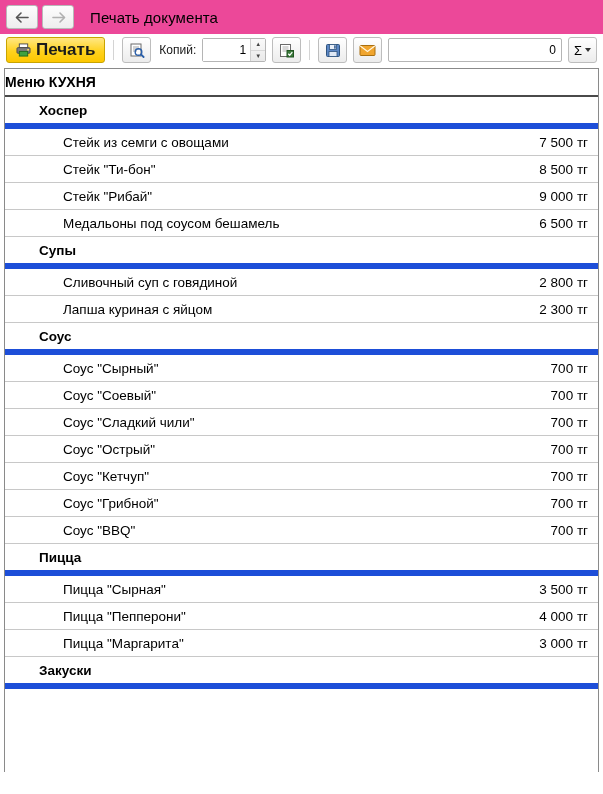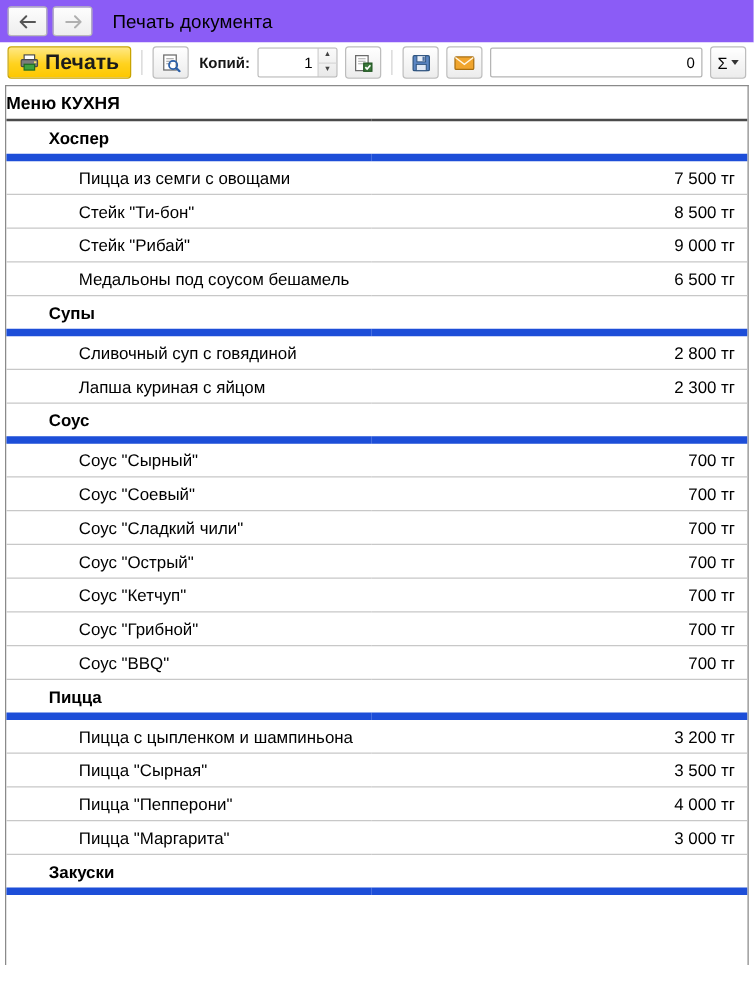--- a/index.html
+++ b/index.html
@@ -15,21 +15,21 @@
     color: #000;
     overflow: hidden;
   }
 
   
   .titlebar {
     display: flex;
     align-items: center;
     height: 34px;
     padding: 0 0 0 6px;
-    background: #8b5cf6;
+    background: #ec4899;
   }
   .navbtns {
     display: flex;
     gap: 4px;
     margin-right: 16px;
   }
   .navbtn {
     width: 30px;
     height: 22px;
     border: 1px solid #b9b9b9;
@@ -87,21 +87,20 @@
     width: 1px;
     height: 20px;
     background: #d4d4d4;
     margin: 0 2px;
   }
   .tb-label {
     font-size: 12px;
     color: #161616;
     white-space: nowrap;
     margin-left: 2px;
-    font-weight: bold;
   }
   .spin-wrap {
     display: flex;
     align-items: stretch;
     height: 22px;
     border: 1px solid #b5b5b5;
     background: #fff;
     border-radius: 2px;
   }
   .spin-input {
@@ -301,21 +300,21 @@
       <tr class="top">
         <td class="c-name" colspan="2" style="font-weight:bold;font-size:14px;">Меню КУХНЯ</td>
         <td class="c-tail"></td>
       </tr>
     <tr class="group">
           <td class="c-name lvl1">Хоспер</td>
           <td class="c-price"></td>
           <td class="c-tail"></td>
         </tr>
         <tr class="item">
-          <td class="c-name lvl2">Пицца из семги с овощами</td>
+          <td class="c-name lvl2">Стейк из семги с овощами</td>
           <td class="c-price">7 500 тг</td>
           <td class="c-tail"></td>
         </tr>
         <tr class="item">
           <td class="c-name lvl2">Стейк "Ти-бон"</td>
           <td class="c-price">8 500 тг</td>
           <td class="c-tail"></td>
         </tr>
         <tr class="item">
           <td class="c-name lvl2">Стейк "Рибай"</td>
@@ -381,25 +380,20 @@
           <td class="c-name lvl2">Соус "BBQ"</td>
           <td class="c-price">700 тг</td>
           <td class="c-tail"></td>
         </tr>
         <tr class="group">
           <td class="c-name lvl1">Пицца</td>
           <td class="c-price"></td>
           <td class="c-tail"></td>
         </tr>
         <tr class="item">
-          <td class="c-name lvl2">Пицца с цыпленком и шампиньона</td>
-          <td class="c-price">3 200 тг</td>
-          <td class="c-tail"></td>
-        </tr>
-        <tr class="item">
           <td class="c-name lvl2">Пицца "Сырная"</td>
           <td class="c-price">3 500 тг</td>
           <td class="c-tail"></td>
         </tr>
         <tr class="item">
           <td class="c-name lvl2">Пицца "Пепперони"</td>
           <td class="c-price">4 000 тг</td>
           <td class="c-tail"></td>
         </tr>
         <tr class="item">

